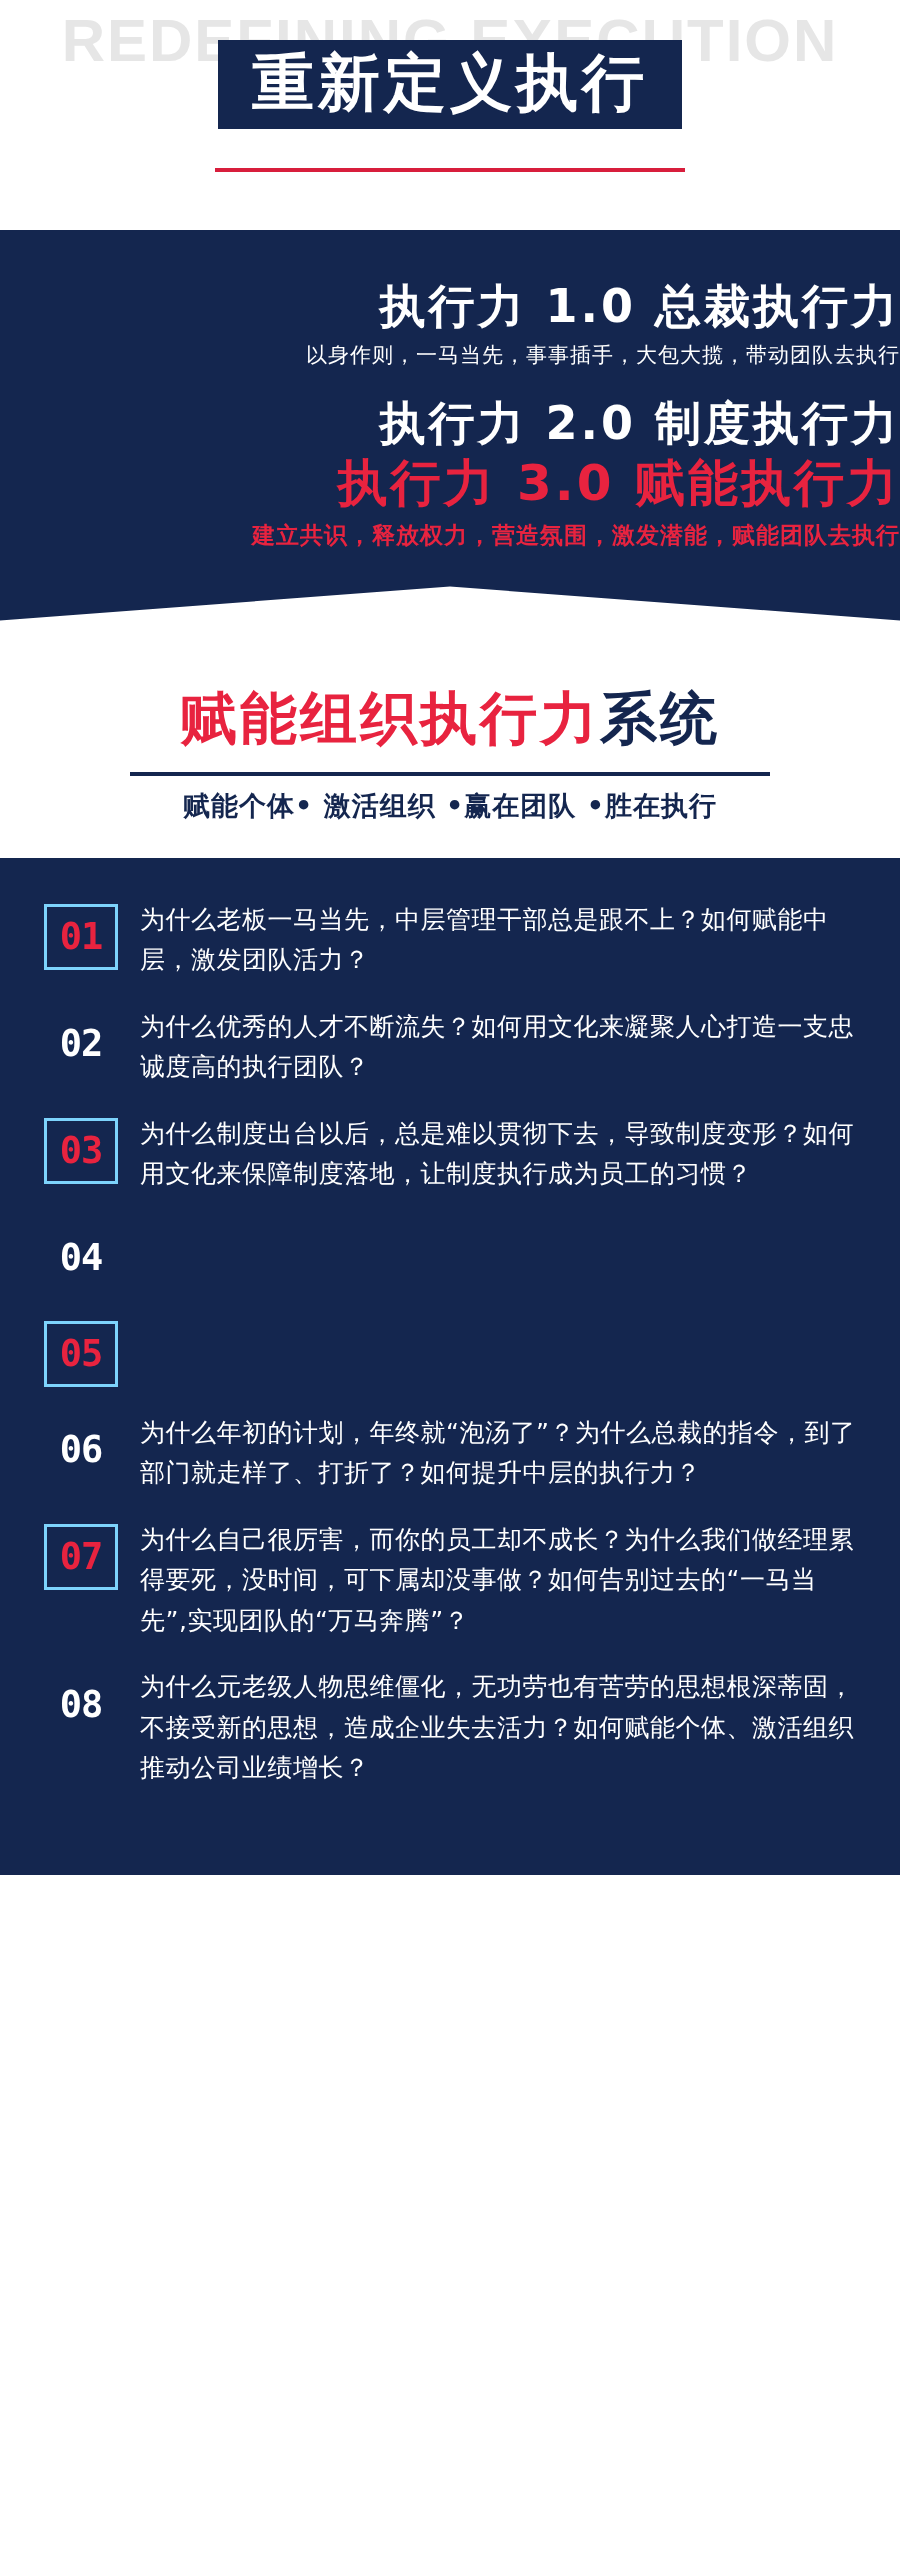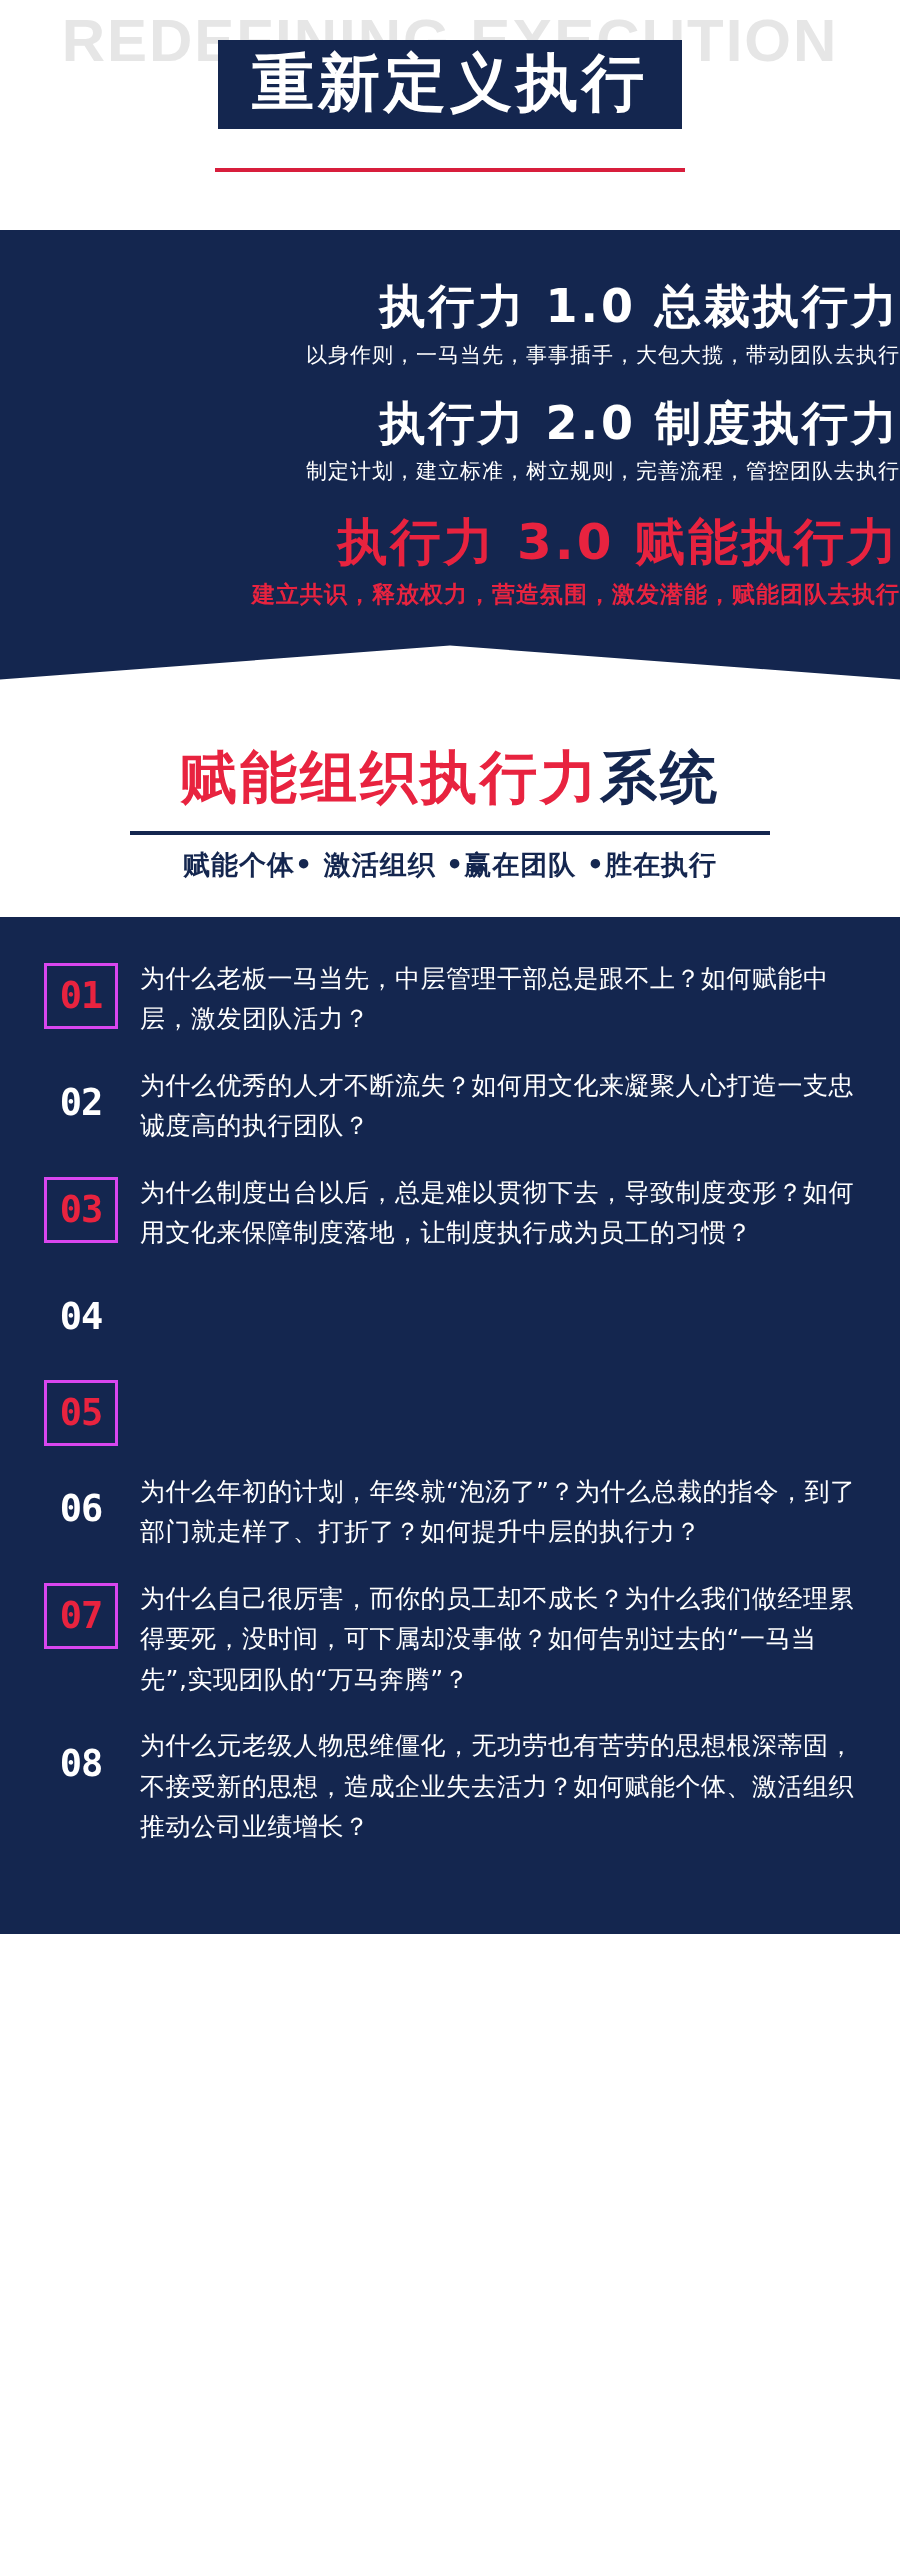--- a/index.html
+++ b/index.html
@@ -156,21 +156,21 @@
   .qrow {
     display: flex;
     align-items: flex-start;
     padding: 0 44px 0 44px;
     margin-bottom: 26px;
   }
   .qnum {
     flex: 0 0 auto;
     width: 68px;
     height: 60px;
-    border: 3px solid #d946ef;
+    border: 3px solid #7dd3fc;
     color: #e8233f;
     font-size: 37px;
     font-weight: bold;
     display: flex;
     align-items: center;
     justify-content: center;
     font-family: "DejaVu Sans Mono", monospace;
     letter-spacing: -1px;
     margin-top: 4px;
   }
@@ -199,21 +199,20 @@
       <span class="hero-title">重新定义执行</span>
     </div>
     <div class="hero-underline"></div>
   </div>
 
   <div class="levels">
     <div class="lvl-main">执行力 1.0  总裁执行力</div>
     <div class="lvl-sub">以身作则，一马当先，事事插手，大包大揽，带动团队去执行</div>
 
     <div class="lvl-main">执行力 2.0  制度执行力</div>
-    <div class="lvl-sub">制定计划，建立标准，树立规则，完善流程，管控团队去执行</div>
 
     <div class="lvl-main red">执行力 3.0  赋能执行力</div>
     <div class="lvl-sub red">建立共识，释放权力，营造氛围，激发潜能，赋能团队去执行</div>
   </div>
 
   <div class="system">
     <div class="sys-title">
       <span class="red-char">赋能组织执行力</span><span>系统</span>
     </div>
     <div class="sys-rule"></div>

